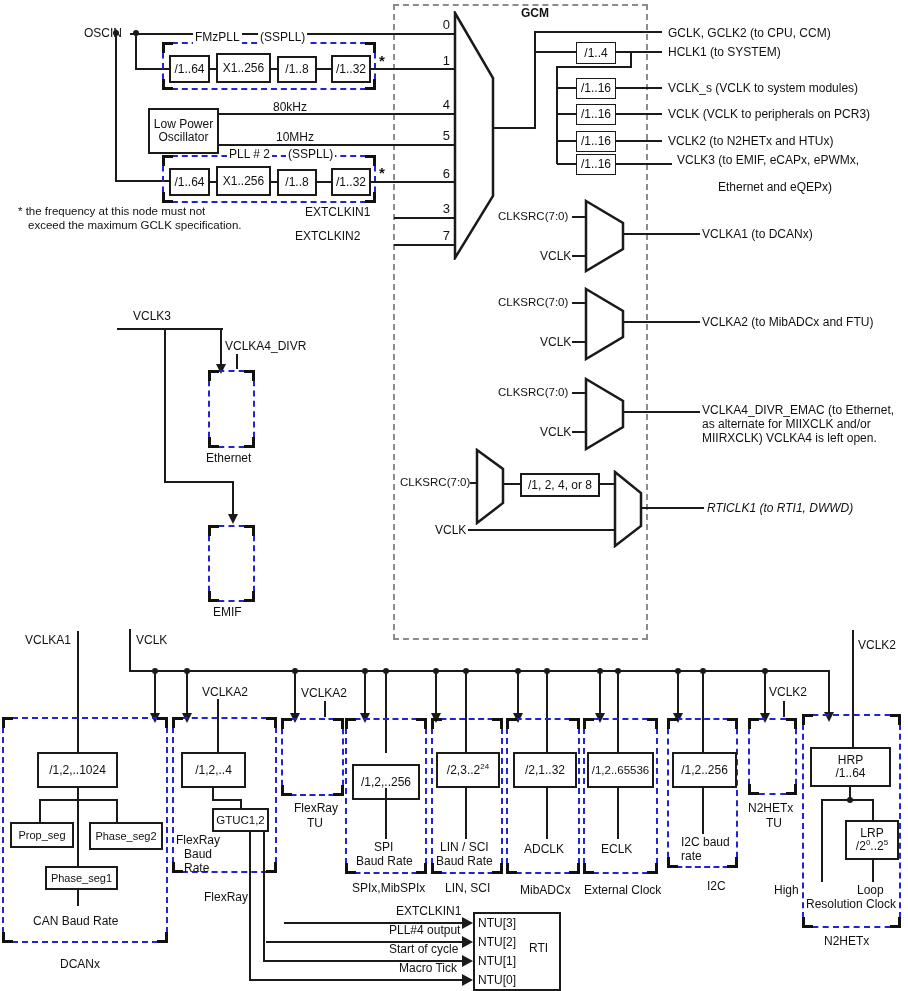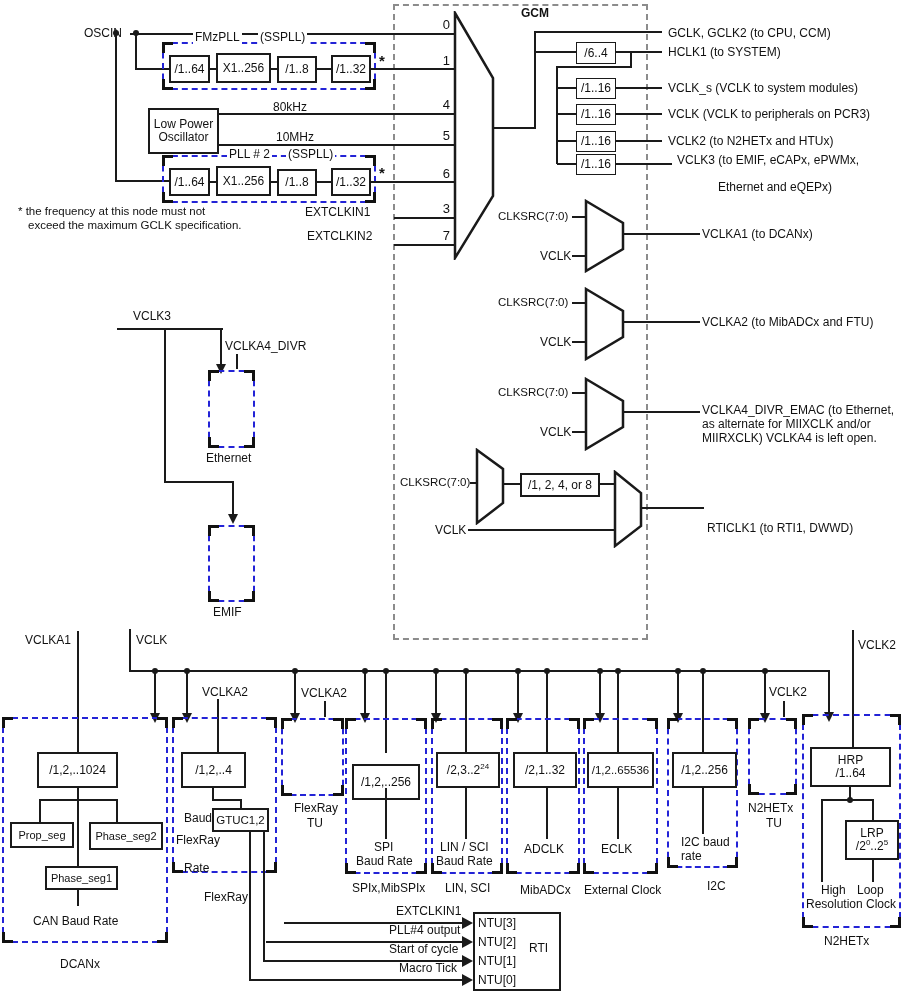--- a/index.html
+++ b/index.html
@@ -104,40 +104,40 @@
   <div class="hl" style="left:271px;top:181px;width:6px;"></div>
   <div class="hl" style="left:317px;top:181px;width:14px;"></div>
   <div class="hl" style="left:371px;top:181px;width:86px;"></div>
   <div class="lbl s15" style="left:379px;top:164px;">*</div>
 
   <div class="lbl s115" style="left:18px;top:205px;">* the frequency at this node must not</div>
   <div class="lbl s115" style="left:28px;top:219px;">exceed the maximum GCLK specification.</div>
 
   <div class="lbl" style="left:305px;top:205px;">EXTCLKIN1</div>
   <div class="hl" style="left:394px;top:217px;width:63px;"></div>
-  <div class="lbl" style="left:307px;top:229px;">EXTCLKIN2</div>
+  <div class="lbl" style="left:295px;top:229px;">EXTCLKIN2</div>
   <div class="hl" style="left:394px;top:244px;width:63px;"></div>
 
   <svg style="left:453px;top:11px;" width="42" height="249">
     <polygon points="2,2 40,67 40,185 2,247" style="fill:#fff;stroke:#1a1a1a;stroke-width:2.5"></polygon>
   </svg>
   <div class="lbl s13 rt" style="left:432px;top:17px;width:18px;">0</div>
   <div class="lbl s13 rt" style="left:432px;top:53px;width:18px;">1</div>
   <div class="lbl s13 rt" style="left:432px;top:97px;width:18px;">4</div>
   <div class="lbl s13 rt" style="left:432px;top:128px;width:18px;">5</div>
   <div class="lbl s13 rt" style="left:432px;top:166px;width:18px;">6</div>
   <div class="lbl s13 rt" style="left:432px;top:201px;width:18px;">3</div>
   <div class="lbl s13 rt" style="left:432px;top:228px;width:18px;">7</div>
 
   <div class="hl" style="left:492px;top:127px;width:44px;"></div>
   <div class="vl" style="left:534px;top:31px;height:98px;"></div>
   <div class="hl" style="left:534px;top:31px;width:128px;"></div>
   <div class="hl" style="left:534px;top:51px;width:42px;"></div>
   <div class="dbox thin" style="left:576px;top:42px;width:40px;height:22px;">
-      <span>/6..4</span>
+      <span>/1..4</span>
     </div>
   <div class="hl" style="left:616px;top:51px;width:46px;"></div>
   <div class="vl" style="left:630px;top:51px;height:17px;"></div>
   <div class="hl" style="left:557px;top:66px;width:75px;"></div>
   <div class="vl" style="left:556px;top:66px;height:98px;"></div>
   <div class="hl" style="left:557px;top:87px;width:19px;"></div>
   <div class="hl" style="left:557px;top:113px;width:19px;"></div>
   <div class="hl" style="left:557px;top:140px;width:19px;"></div>
   <div class="hl" style="left:557px;top:163px;width:19px;"></div>
   <div class="dbox thin" style="left:576px;top:78px;width:40px;height:21px;">
@@ -206,21 +206,21 @@
   <div class="dbox" style="left:520px;top:473px;width:80px;height:24px;">
       <span>/1, 2, 4, or 8</span>
     </div>
   <div class="hl" style="left:600px;top:483px;width:16px;"></div>
   <svg style="left:613px;top:470px;" width="30" height="78">
       <polygon points="2,2 28,23 28,56 2,76" style="fill:#fff;stroke:#1a1a1a;stroke-width:2.5"></polygon>
     </svg>
   <div class="lbl" style="left:435px;top:523px;">VCLK</div>
   <div class="hl" style="left:468px;top:529px;width:147px;"></div>
   <div class="hl" style="left:640px;top:507px;width:64px;"></div>
-  <div class="lbl" style="left:707px;top:521px;">RTICLK1 (to RTI1, DWWD)</div>
+  <div class="lbl" style="left:707px;top:501px;font-style:italic;">RTICLK1 (to RTI1, DWWD)</div>
 
   <div class="lbl" style="left:133px;top:309px;">VCLK3</div>
   <div class="hl" style="left:117px;top:328px;width:106px;"></div>
   <div class="vl" style="left:220px;top:328px;height:39px;"></div>
   <div class="ard" style="left:216px;top:364px;"></div>
   <div class="vl" style="left:164px;top:328px;height:155px;"></div>
   <div class="hl" style="left:164px;top:481px;width:70px;"></div>
   <div class="vl" style="left:232px;top:481px;height:36px;"></div>
   <div class="ard" style="left:228px;top:514px;"></div>
   <div class="lbl" style="left:225px;top:339px;">VCLKA4_DIVR</div>
@@ -330,21 +330,21 @@
   <div class="dbox" style="left:181px;top:752px;width:65px;height:36px;">
       <span>/1,2,..4</span>
     </div>
   <div class="vl" style="left:212px;top:788px;height:13px;"></div>
   <div class="hl" style="left:212px;top:799px;width:30px;"></div>
   <div class="vl" style="left:240px;top:799px;height:10px;"></div>
   <div class="dbox s115" style="left:212px;top:808px;width:57px;height:24px;">
       <span>GTUC1,2</span>
     </div>
   <div class="lbl" style="left:176px;top:833px;">FlexRay</div>
-  <div class="lbl" style="left:184px;top:811px;">Baud</div>
+  <div class="lbl" style="left:184px;top:847px;">Baud</div>
   <div class="lbl" style="left:184px;top:861px;">Rate</div>
   <div class="vl" style="left:249px;top:832px;height:149px;"></div>
   <div class="vl" style="left:263px;top:832px;height:130px;"></div>
   <div class="lbl" style="left:204px;top:890px;">FlexRay</div>
 
   <div class="modbox" style="left:281px;top:718px;width:63px;height:78px;">
       <span class="mcorn tl"></span>
       <span class="mcorn tr"></span>
       <span class="mcorn bl"></span>
       <span class="mcorn br"></span>
@@ -442,21 +442,21 @@
   <div class="vl" style="left:849px;top:787px;height:14px;"></div>
   <div class="dot" style="left:847px;top:797px;"></div>
   <div class="hl" style="left:822px;top:799px;width:52px;"></div>
   <div class="vl" style="left:821px;top:799px;height:83px;"></div>
   <div class="vl" style="left:872px;top:799px;height:21px;"></div>
   <div class="dbox" style="left:845px;top:820px;width:54px;height:40px;">
     <span>LRP</span>
     <span><span>/2</span><sup>0</sup><span>..2</span><sup>5</sup></span>
   </div>
   <div class="vl" style="left:872px;top:860px;height:22px;"></div>
-  <div class="lbl" style="left:774px;top:883px;margin-left:47px;">High</div>
+  <div class="lbl" style="left:774px;top:883px;">High</div>
   <div class="lbl" style="left:857px;top:883px;">Loop</div>
   <div class="lbl" style="left:806px;top:897px;">Resolution Clock</div>
   <div class="lbl" style="left:824px;top:934px;">N2HETx</div>
 
   <div class="lbl" style="left:396px;top:904px;">EXTCLKIN1</div>
   <div class="hl" style="left:284px;top:922px;width:180px;"></div>
   <div class="arr" style="left:462px;top:917px;"></div>
   <div class="lbl" style="left:389px;top:923px;">PLL#4 output</div>
   <div class="hl" style="left:266px;top:941px;width:198px;"></div>
   <div class="arr" style="left:462px;top:936px;"></div>

